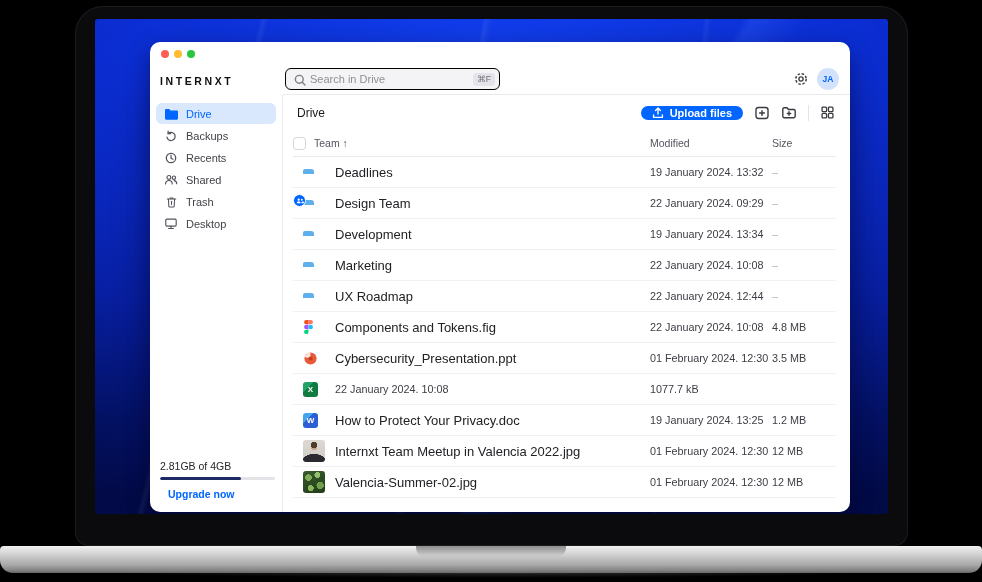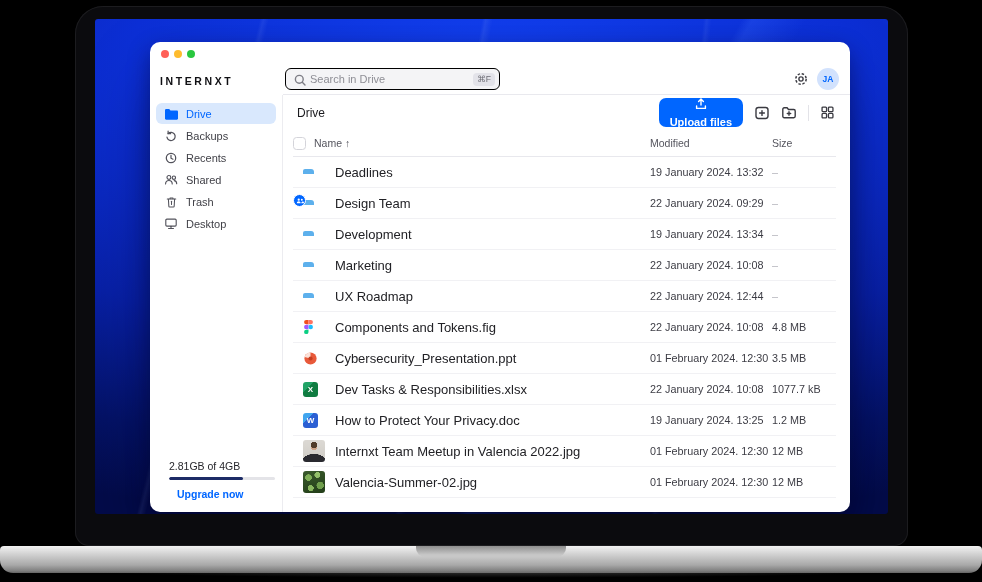--- a/index.html
+++ b/index.html
@@ -94,38 +94,38 @@
 
   
   .zone-sidebar { position:relative; border-right:1px solid #ececf0; }
   .nav { padding:8px 6px 0; display:flex; flex-direction:column; gap:1px; }
   .nav-item {
     display:flex; align-items:center; gap:8px; height:21px; padding:0 8px;
     border-radius:6px; font-size:11px; color:#3f3f46; cursor:pointer;
   }
   .nav-item .ni { display:flex; width:14px; justify-content:center; }
   .nav-item.active { background:#d9e8fd; color:#0066ff; font-weight:500; }
-  .storage { position:absolute; left:19px; right:7px; bottom:12px; }
+  .storage { position:absolute; left:10px; right:7px; bottom:12px; }
   .storage-usage { font-size:10.5px; color:#26262b; }
   .storage-track { margin-top:5px; height:3px; border-radius:2px; background:#e4e4e8; overflow:hidden; }
   .storage-fill { height:100%; border-radius:2px; background:#1c2b66; }
   .upgrade-link { margin-top:8px; font-size:10.5px; font-weight:600; color:#0066ff; cursor:pointer;margin-left:8px; }
 
   
   .zone-main { position:relative; display:flex; flex-direction:column; overflow:hidden; }
   .main-toolbar {
     height:35px; flex:0 0 35px; display:flex; align-items:center;
     justify-content:space-between; padding:0 15px 0 14px;
   }
   .breadcrumb { font-size:12px; font-weight:500; color:#1b1b1f; }
   .toolbar-actions { display:flex; align-items:center; gap:11px; }
   .upload-btn {
-    height:29px; padding:0 11px; border:0; border-radius:7px; background:#0066ff;
+    height:14px; padding:0 11px; border:0; border-radius:7px; background:#0066ff;
     color:#fff; font:600 11px "Liberation Sans","DejaVu Sans",sans-serif;
-    display:flex; align-items:center; gap:6px; cursor:pointer;flex-direction:column;
+    display:flex; align-items:center; gap:6px; cursor:pointer;
   }
   .icon-btn { display:flex; cursor:pointer; }
   .v-divider { width:1px; height:16px; background:#e3e3e8; }
 
   
   .table-head {
     flex:0 0 27px; margin:0 14px 0 10px;
     display:grid; grid-template-columns:21px 1fr 122px 64px; align-items:center;
     border-bottom:1px solid #e8e8ed;
     font-size:10.5px; color:#55555e;
@@ -338,21 +338,21 @@
                     <rect x="9" y="9" width="4.8" height="4.8" rx="1"></rect>
                   </svg>
               </span>
             </span>
           </div>
         </div>
 
         <div class="table-head">
           <span class="checkbox"></span>
           <span class="th">
-            <span>Name</span>
+            <span>Team</span>
             <span>↑</span>
           </span>
           <span class="th">Modified</span>
           <span class="th">Size</span>
         </div>
 
         <div class="rows">
 
           <div class="row">
             <span class="cell-icon">
@@ -438,21 +438,20 @@
             </span>
             <span class="cell-name">Cybersecurity_Presentation.ppt</span>
             <span class="cell-mod">01 February 2024. 12:30</span>
             <span class="cell-size">3.5 MB</span>
           </div>
 
           <div class="row">
             <span class="cell-icon">
                 <span class="chip xlsx">X</span>
               </span>
-            <span class="cell-name">Dev Tasks &amp; Responsibilities.xlsx</span>
             <span class="cell-mod">22 January 2024. 10:08</span>
             <span class="cell-size">1077.7 kB</span>
           </div>
 
           <div class="row">
             <span class="cell-icon">
                 <span class="chip doc">W</span>
               </span>
             <span class="cell-name">How to Protect Your Privacy.doc</span>
             <span class="cell-mod">19 January 2024. 13:25</span>

